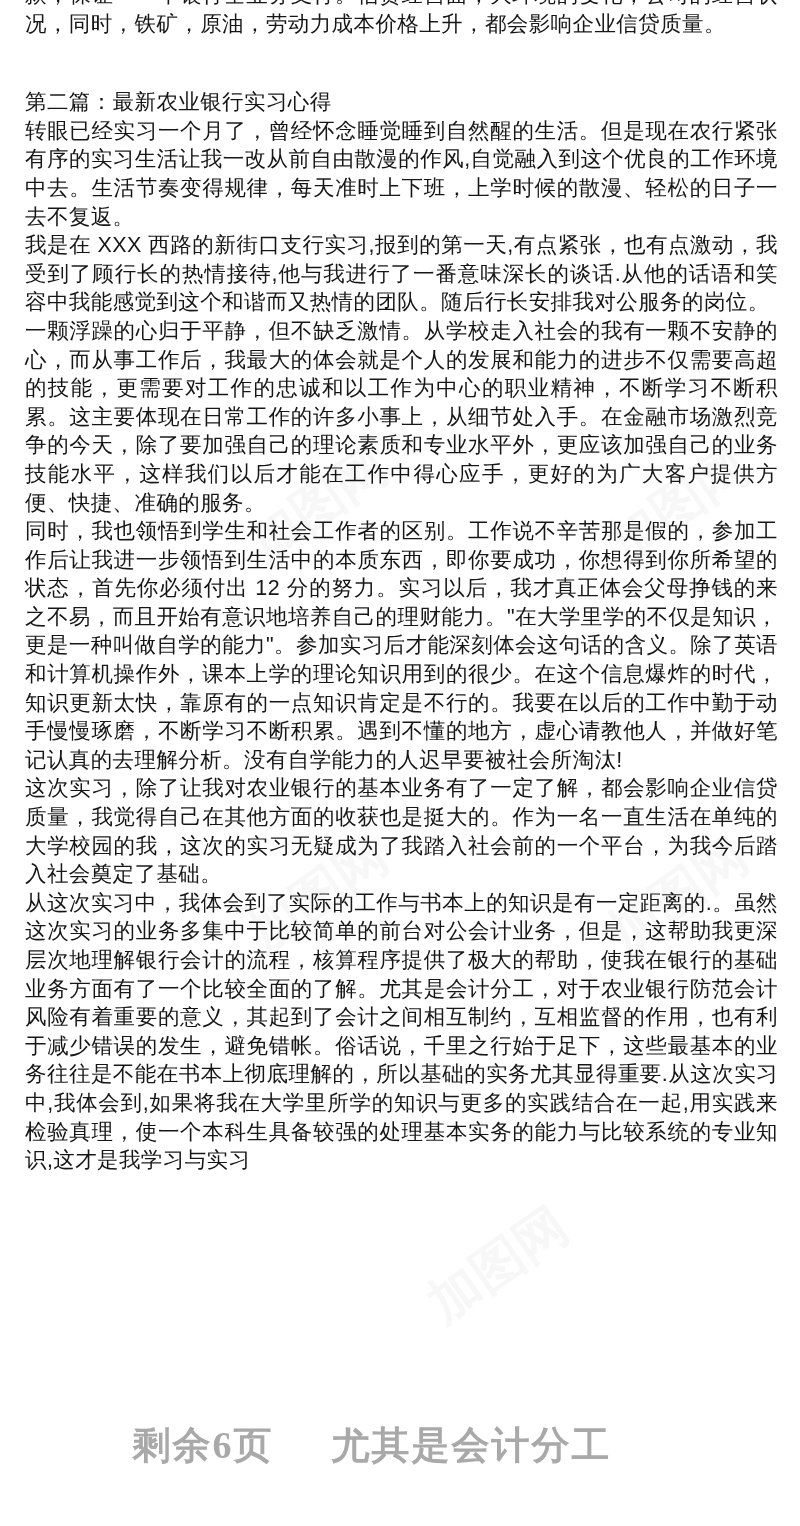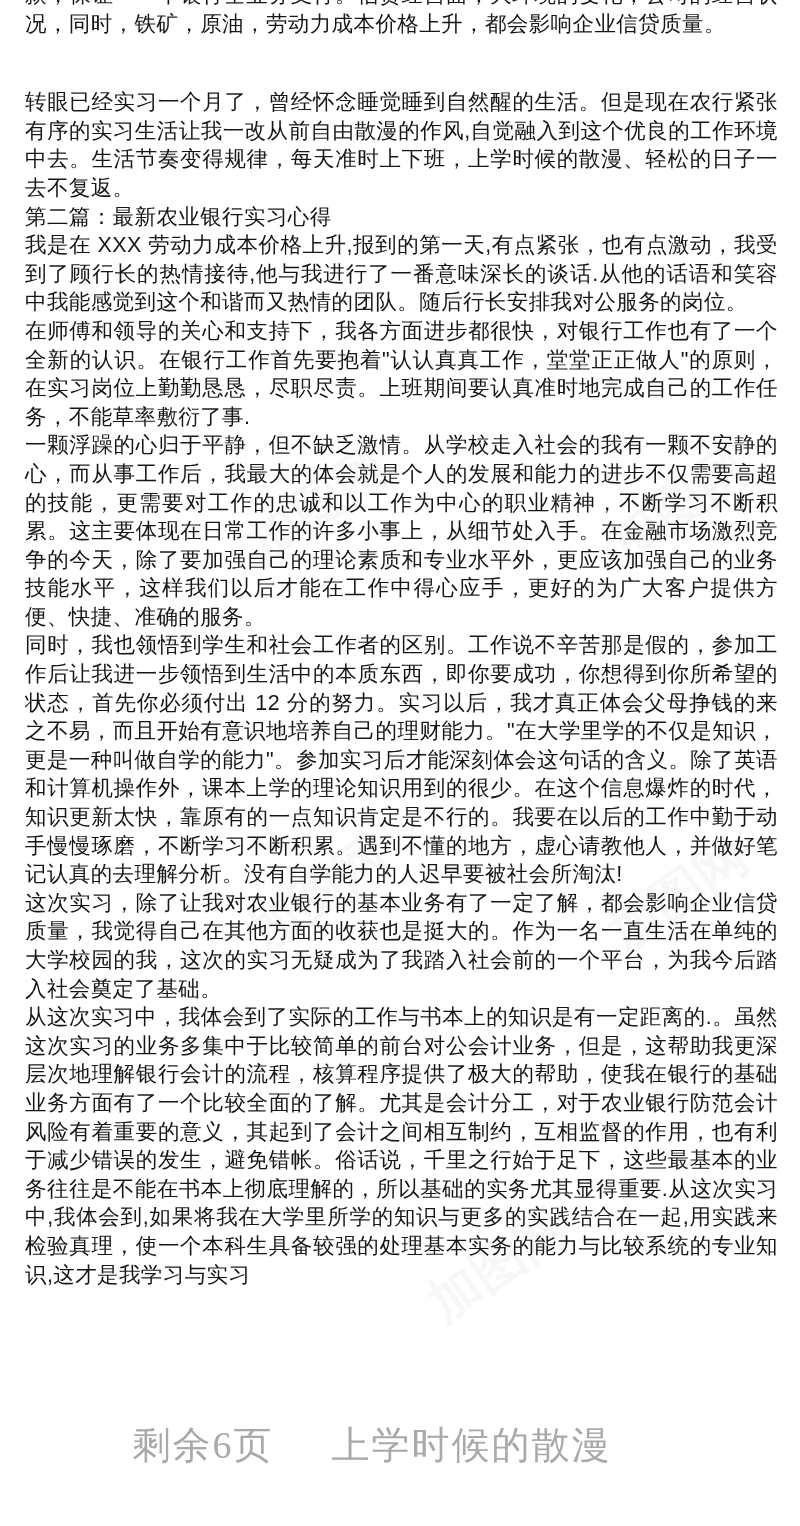--- a/index.html
+++ b/index.html
@@ -55,49 +55,48 @@
   .footer-notice {
     position: absolute;
     top: 1420px;
     left: 0;
     width: 744px;
     display: flex;
     justify-content: center;
     align-items: baseline;
     gap: 58px;
     font-family: "Liberation Serif", "DejaVu Serif", serif;
-    font-weight: 400;
+    font-weight: 700;
     font-size: 38px;
     color: #a9a9a9;
     letter-spacing: 2px;
   }
 </style>
 </head>
 <body>
 
 <div class="page">
 
   <div class="watermark-layer">
     <span class="watermark" style="left:240px; top:470px;">加图网</span>
     <span class="watermark" style="left:600px; top:470px;">加图网</span>
     <span class="watermark" style="left:240px; top:860px;">加图网</span>
     <span class="watermark" style="left:600px; top:860px;">加图网</span>
     <span class="watermark" style="left:420px; top:1230px;">加图网</span>
   </div>
 
   <div class="doc-body">
     <p class="para-clipped">款，保证――个银行全业务支行。信贷经营面，大环境的变化，公司的经营状况，同时，铁矿，原油，劳动力成本价格上升，都会影响企业信贷质量。</p>
+    <p>第二篇：最新农业银行实习心得</p>
     <p>转眼已经实习一个月了，曾经怀念睡觉睡到自然醒的生活。但是现在农行紧张有序的实习生活让我一改从前自由散漫的作风,自觉融入到这个优良的工作环境中去。生活节奏变得规律，每天准时上下班，上学时候的散漫、轻松的日子一去不复返。</p>
-    <p>第二篇：最新农业银行实习心得</p>
-    <p>我是在 XXX 劳动力成本价格上升,报到的第一天,有点紧张，也有点激动，我受到了顾行长的热情接待,他与我进行了一番意味深长的谈话.从他的话语和笑容中我能感觉到这个和谐而又热情的团队。随后行长安排我对公服务的岗位。</p>
-    <p>在师傅和领导的关心和支持下，我各方面进步都很快，对银行工作也有了一个全新的认识。在银行工作首先要抱着"认认真真工作，堂堂正正做人"的原则，在实习岗位上勤勤恳恳，尽职尽责。上班期间要认真准时地完成自己的工作任务，不能草率敷衍了事.</p>
+    <p>我是在 XXX 西路的新街口支行实习,报到的第一天,有点紧张，也有点激动，我受到了顾行长的热情接待,他与我进行了一番意味深长的谈话.从他的话语和笑容中我能感觉到这个和谐而又热情的团队。随后行长安排我对公服务的岗位。</p>
     <p>一颗浮躁的心归于平静，但不缺乏激情。从学校走入社会的我有一颗不安静的心，而从事工作后，我最大的体会就是个人的发展和能力的进步不仅需要高超的技能，更需要对工作的忠诚和以工作为中心的职业精神，不断学习不断积累。这主要体现在日常工作的许多小事上，从细节处入手。在金融市场激烈竞争的今天，除了要加强自己的理论素质和专业水平外，更应该加强自己的业务技能水平，这样我们以后才能在工作中得心应手，更好的为广大客户提供方便、快捷、准确的服务。</p>
     <p>同时，我也领悟到学生和社会工作者的区别。工作说不辛苦那是假的，参加工作后让我进一步领悟到生活中的本质东西，即你要成功，你想得到你所希望的状态，首先你必须付出 12 分的努力。实习以后，我才真正体会父母挣钱的来之不易，而且开始有意识地培养自己的理财能力。"在大学里学的不仅是知识，更是一种叫做自学的能力"。参加实习后才能深刻体会这句话的含义。除了英语和计算机操作外，课本上学的理论知识用到的很少。在这个信息爆炸的时代，知识更新太快，靠原有的一点知识肯定是不行的。我要在以后的工作中勤于动手慢慢琢磨，不断学习不断积累。遇到不懂的地方，虚心请教他人，并做好笔记认真的去理解分析。没有自学能力的人迟早要被社会所淘汰!</p>
     <p>这次实习，除了让我对农业银行的基本业务有了一定了解，都会影响企业信贷质量，我觉得自己在其他方面的收获也是挺大的。作为一名一直生活在单纯的大学校园的我，这次的实习无疑成为了我踏入社会前的一个平台，为我今后踏入社会奠定了基础。</p>
     <p>从这次实习中，我体会到了实际的工作与书本上的知识是有一定距离的.。虽然这次实习的业务多集中于比较简单的前台对公会计业务，但是，这帮助我更深层次地理解银行会计的流程，核算程序提供了极大的帮助，使我在银行的基础业务方面有了一个比较全面的了解。尤其是会计分工，对于农业银行防范会计风险有着重要的意义，其起到了会计之间相互制约，互相监督的作用，也有利于减少错误的发生，避免错帐。俗话说，千里之行始于足下，这些最基本的业务往往是不能在书本上彻底理解的，所以基础的实务尤其显得重要.从这次实习中,我体会到,如果将我在大学里所学的知识与更多的实践结合在一起,用实践来检验真理，使一个本科生具备较强的处理基本实务的能力与比较系统的专业知识,这才是我学习与实习</p>
   </div>
 
   <div class="footer-notice">
     <span>剩余6页</span>
-    <span>上学时候的散漫</span>
+    <span>尤其是会计分工</span>
   </div>
 
 </div>
 
 </body></html>

